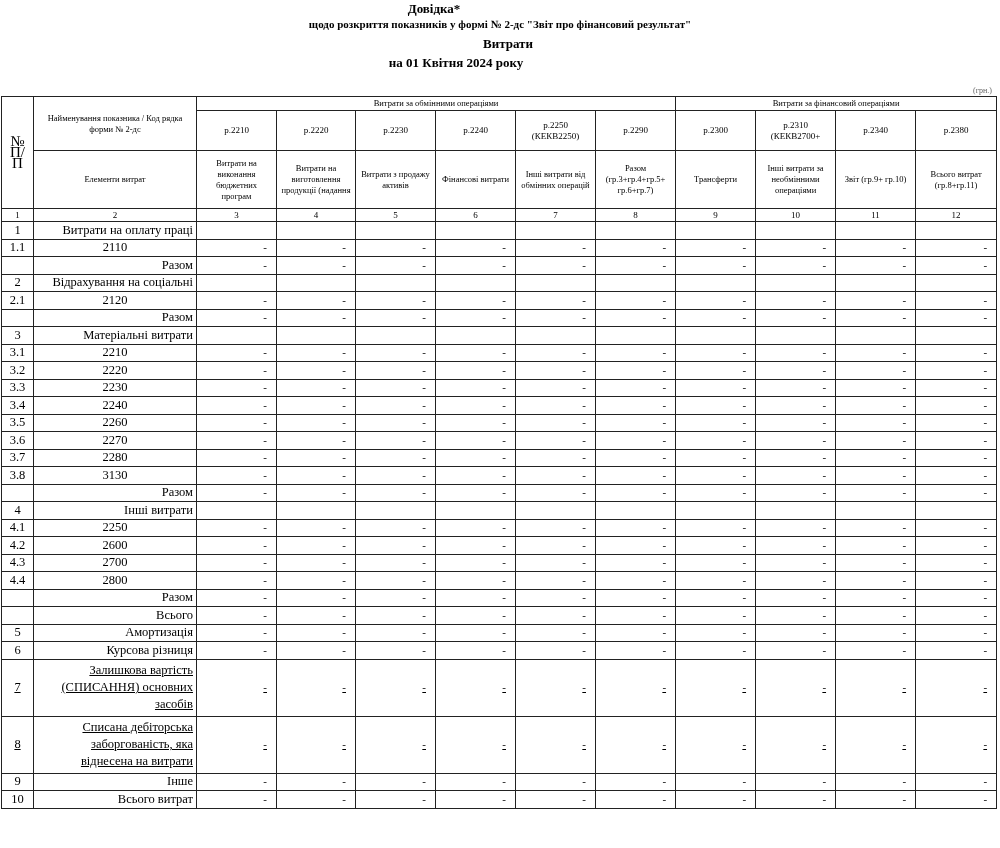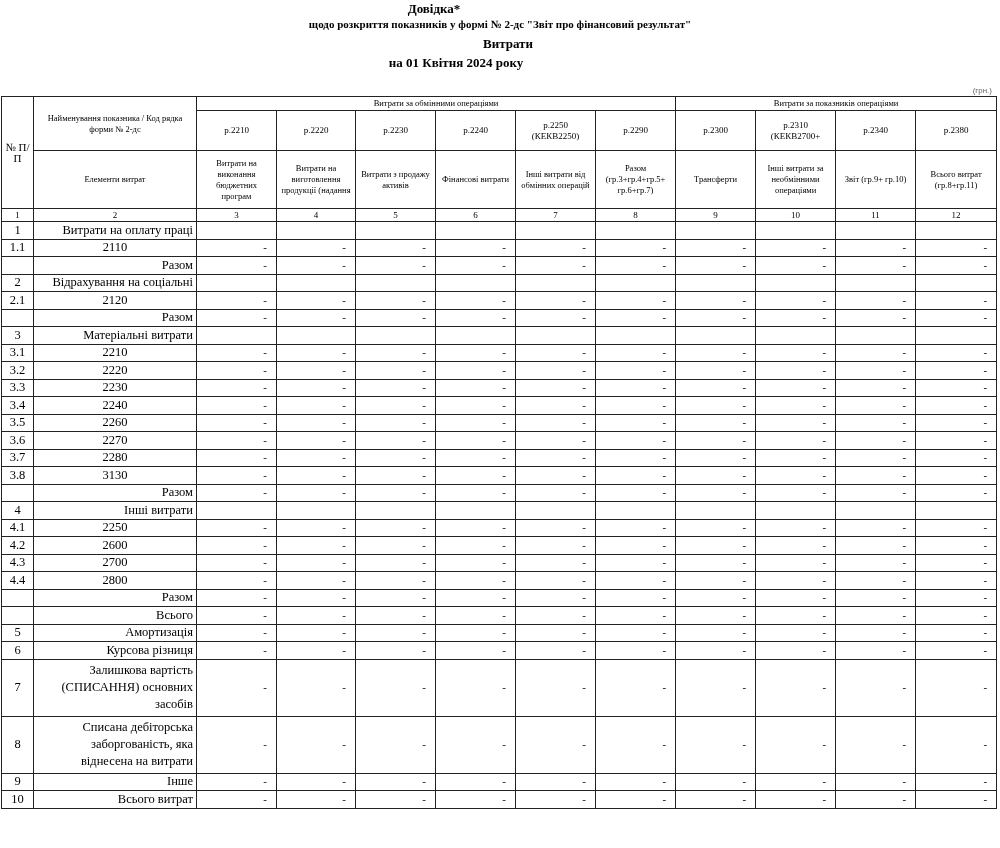--- a/index.html
+++ b/index.html
@@ -3,35 +3,35 @@
 <meta charset="utf-8">
 <style>
   html, body { margin: 0; padding: 0; background: #ffffff; }
   body { width: 1000px; height: 848px; position: relative; overflow: hidden;
          font-family: "Liberation Serif", "DejaVu Serif", serif; color: #000; }
   .title-block { position: absolute; left: 0; top: 0; width: 1000px; text-align: center; font-weight: bold; }
   .t1 { position: absolute; left: 0; width: 868px; top: 1px; font-size: 13px; line-height: 16px; }
   .t2 { position: absolute; left: 0; width: 1000px; top: 16px; font-size: 11px; line-height: 16px; }
   .t3 { position: absolute; left: 16px; width: 984px; top: 33px; font-size: 13px; line-height: 22px; }
   .t4 { position: absolute; left: 0; width: 912px; top: 55px; font-size: 13px; line-height: 16px; }
-  .unit { position: absolute; right: 8px; top: 86px; font-size: 8px; color: #666; font-family: Liberation Sans, sans-serif; }
+  .unit { position: absolute; right: 8px; top: 86px; font-size: 8px; color: #666; font-family: Liberation Serif, serif; }
 
   table { position: absolute; left: 1px; top: 96px; border-collapse: collapse; table-layout: fixed; width: 995px; }
   td, th { border: 1.5px solid #222; padding: 0 3px; overflow: hidden; white-space: nowrap; }
   th { font-weight: normal; font-size: 8.5px; line-height: 11px; text-align: center; vertical-align: middle; white-space: normal; }
   thead tr.h1 th { height: 13px; }
   thead tr.h2 th { height: 39px; font-size: 9px; }
   thead tr.h3 th { height: 57px; }
   thead tr.h4 th { height: 12px; font-size: 9px; }
   tbody td { height: 16.5px; font-size: 12.5px; line-height: 15px; }
   td.num { text-align: center; padding: 0; }
   td.name { text-align: right; padding-left: 4px; }
   td.code { text-align: center; }
   td.val { text-align: right; padding-right: 9px; font-size: 11px; }
-  tr.tall td { height: 56px; }
+  tr.tall td { height: 56px; text-decoration: underline; }
   tr.tall td.name { white-space: normal; line-height: 17px; }
 </style>
 </head>
 <body>
 
 <div class="title-block">
   <div class="t1">Довідка*</div>
   <div class="t2">щодо розкриття показників у формі № 2-дс "Звіт про фінансовий результат"</div>
   <div class="t3">Витрати</div>
   <div class="t4">на 01 Квітня 2024 року</div>
@@ -48,24 +48,24 @@
       <col style="width:80px">
       <col style="width:80px">
       <col style="width:80px">
     <col style="width:80px">
       <col style="width:80px">
       <col style="width:80px">
       <col style="width:81px">
   </colgroup>
   <thead>
     <tr class="h1">
-      <th rowspan="3" style="font-size:11px;">№ П/П</th>
+      <th rowspan="3" style="font-size:15px;">№ П/П</th>
       <th rowspan="2">Найменування показника / Код рядка форми № 2-дс</th>
       <th colspan="6">Витрати за обмінними операціями</th>
-      <th colspan="4">Витрати за показників операціями</th>
+      <th colspan="4">Витрати за фінансовий операціями</th>
     </tr>
     <tr class="h2" id="codes-row">
         <th>р.2210</th>
         <th>р.2220</th>
         <th>р.2230</th>
         <th>р.2240</th>
         <th>р.2250 (КЕКВ2250)</th>
         <th>р.2290</th>
         <th>р.2300</th>
         <th>р.2310 (КЕКВ2700+</th>

